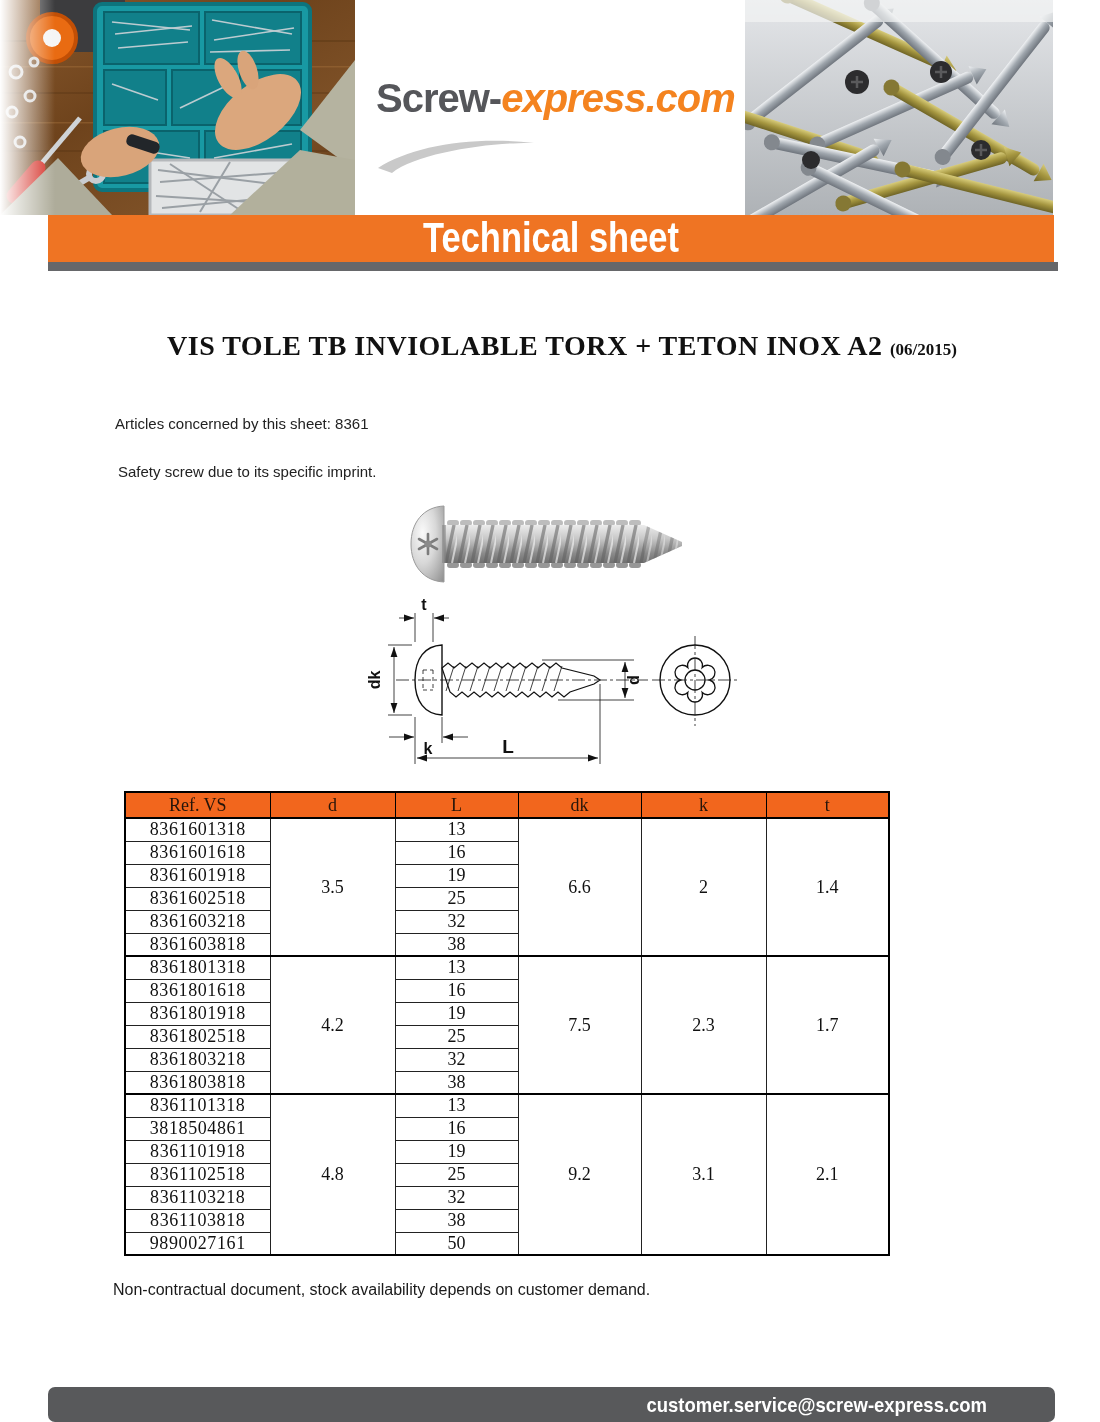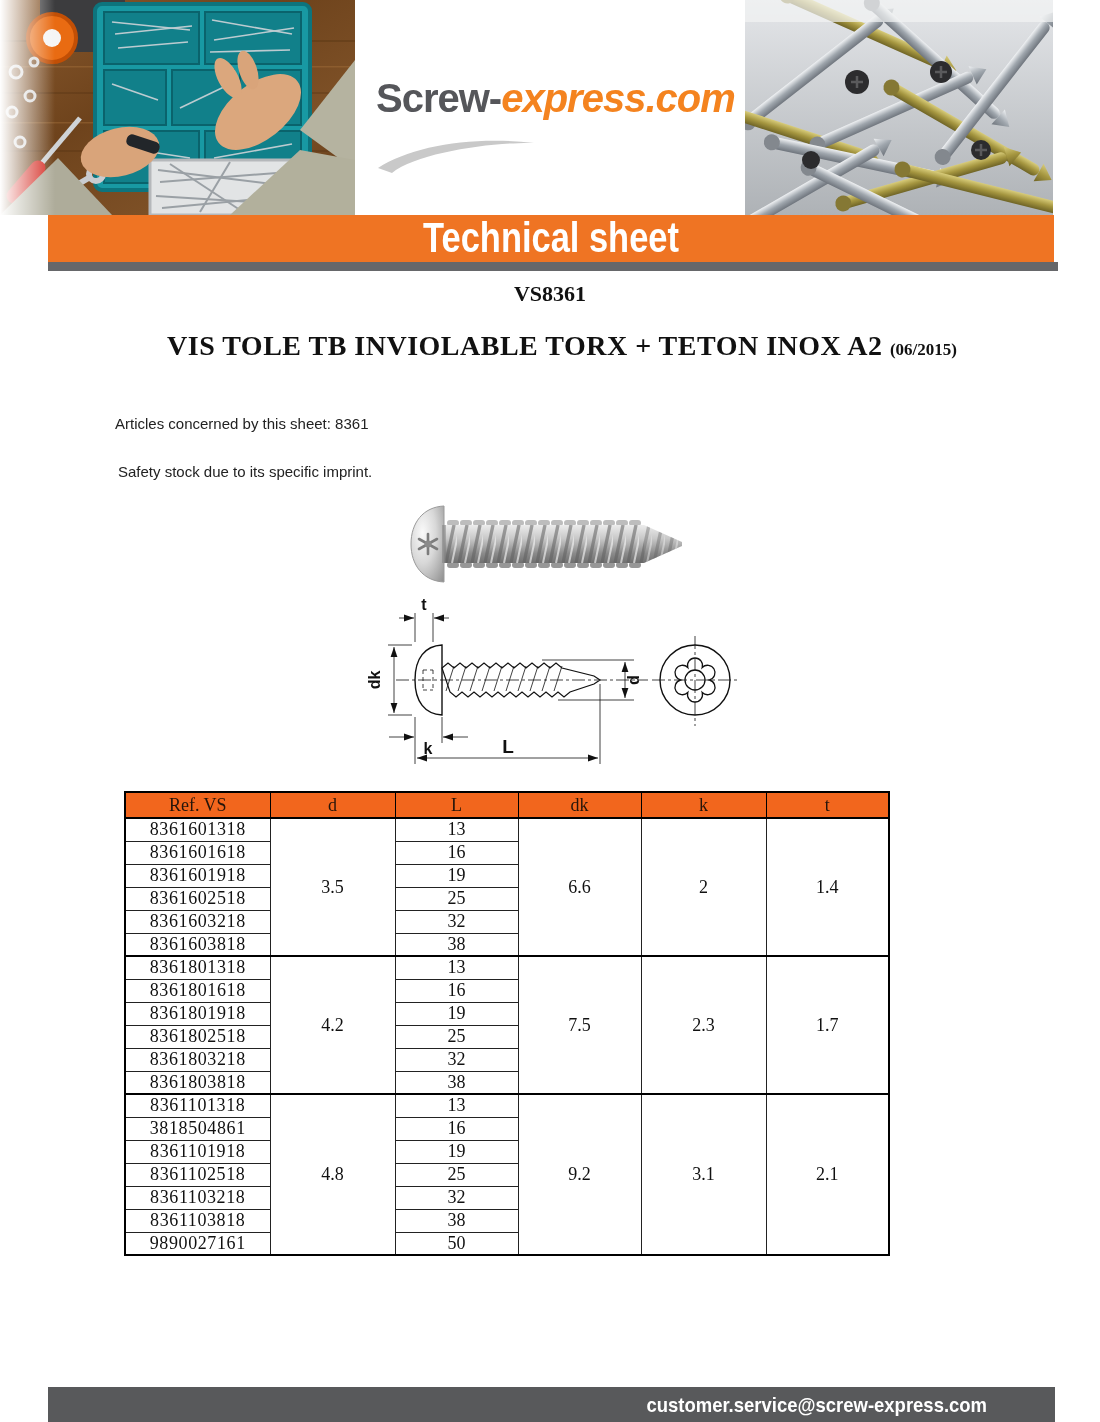--- a/index.html
+++ b/index.html
@@ -47,21 +47,21 @@
   .spec-table{position:absolute;left:124px;top:791px;border-collapse:collapse;
           font-family:"Liberation Serif",serif;font-size:18px;color:#111;border:2px solid #000;}
   .spec-table th{background:var(--table-header-orange);color:#26150a;font-weight:normal;
           font-size:18px;height:26px;border:1px solid #000;}
   .spec-table td{text-align:center;height:23px;border:1px solid #222;padding:0 2px;}
   .spec-table td.ref-cell{letter-spacing:.6px;}
   .spec-table tr.group-start td{border-top:2px solid #000;margin-top:40px;}
   .disclaimer{position:absolute;left:113px;top:1281px;font-size:16px;color:#1a1a1a;}
   
   .footer-bar{position:absolute;left:48px;top:1387px;width:1007px;height:35px;
-          background:var(--footer-gray);text-align:right;}
+          background:var(--footer-gray);text-align:right;border-radius:7px;}
   .footer-bar span{display:inline-block;margin-right:68px;color:#fff;font-weight:bold;
           font-size:21px;line-height:35px;transform:scaleX(.88);transform-origin:right;}
 </style>
 </head>
 <body>
 
 <div class="page">
 
   <div class="photo photo-left">
     <svg viewBox="0 0 355 215" preserveAspectRatio="none">
@@ -212,27 +212,26 @@
       </g>
       <rect x="0" y="0" width="308" height="22" fill="#f2f3f4" opacity=".7"></rect>
     </svg>
   </div>
 
   <div class="banner">
     <span>Technical sheet</span>
   </div>
   <div class="divider"></div>
 
-  <div class="code-title">VS8361</div>
   <div class="main-title">
     <span>VIS TOLE TB INVIOLABLE TORX + TETON INOX A2</span>
     <span class="rev">(06/2015)</span>
   </div>
   <div class="intro-line articles-line">Articles concerned by this sheet: 8361</div>
-  <div class="intro-line safety-line">Safety stock due to its specific imprint.</div>
+  <div class="intro-line safety-line">Safety screw due to its specific imprint.</div>
 
   <div class="product-photo">
     <svg viewBox="0 0 300 92">
       <defs>
         <radialGradient id="gHead" cx=".35" cy=".35" r=".9">
           <stop offset="0" stop-color="#fafafa"></stop>
             <stop offset=".45" stop-color="#d8d8d8"></stop>
             <stop offset="1" stop-color="#8f8f8f"></stop>
         </radialGradient>
         <linearGradient id="gShank" x1="0" y1="0" x2="0" y2="1">
@@ -437,17 +436,18 @@
           <td class="ref-cell">8361103818</td>
           <td class="len-cell">38</td>
         </tr>
         <tr>
           <td class="ref-cell">9890027161</td>
           <td class="len-cell">50</td>
         </tr>
       </tbody>
   </table>
 
+  <div class="disclaimer">Non-contractual document, stock availability depends on customer demand.</div>
 
   <div class="footer-bar">
     <span>customer.service@screw-express.com</span>
   </div>
 </div>
 
 </body></html>

